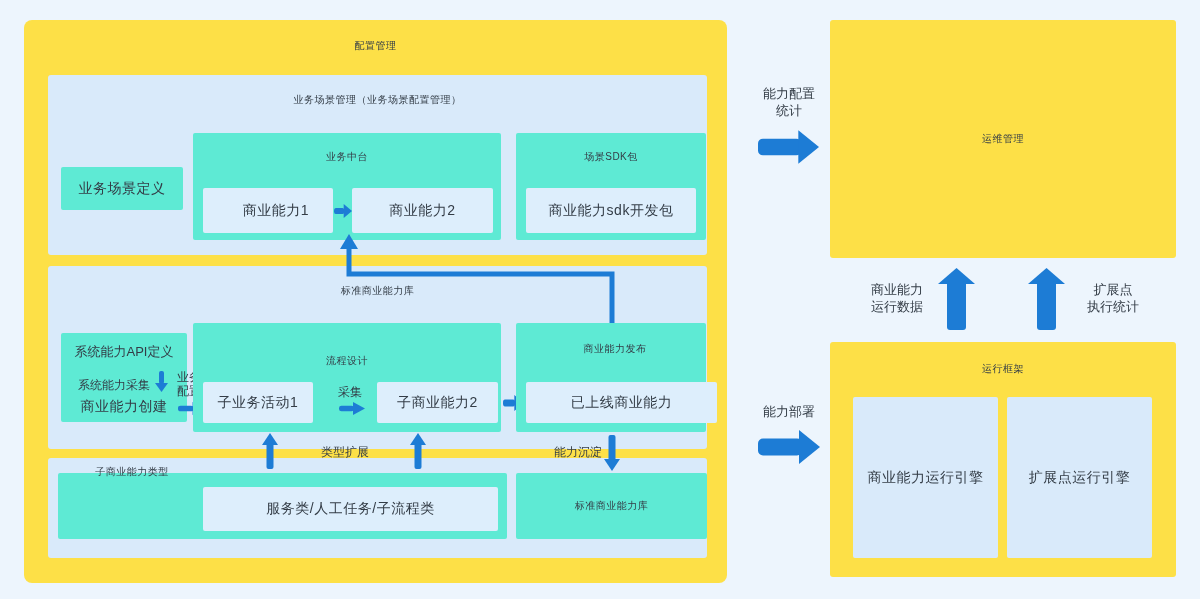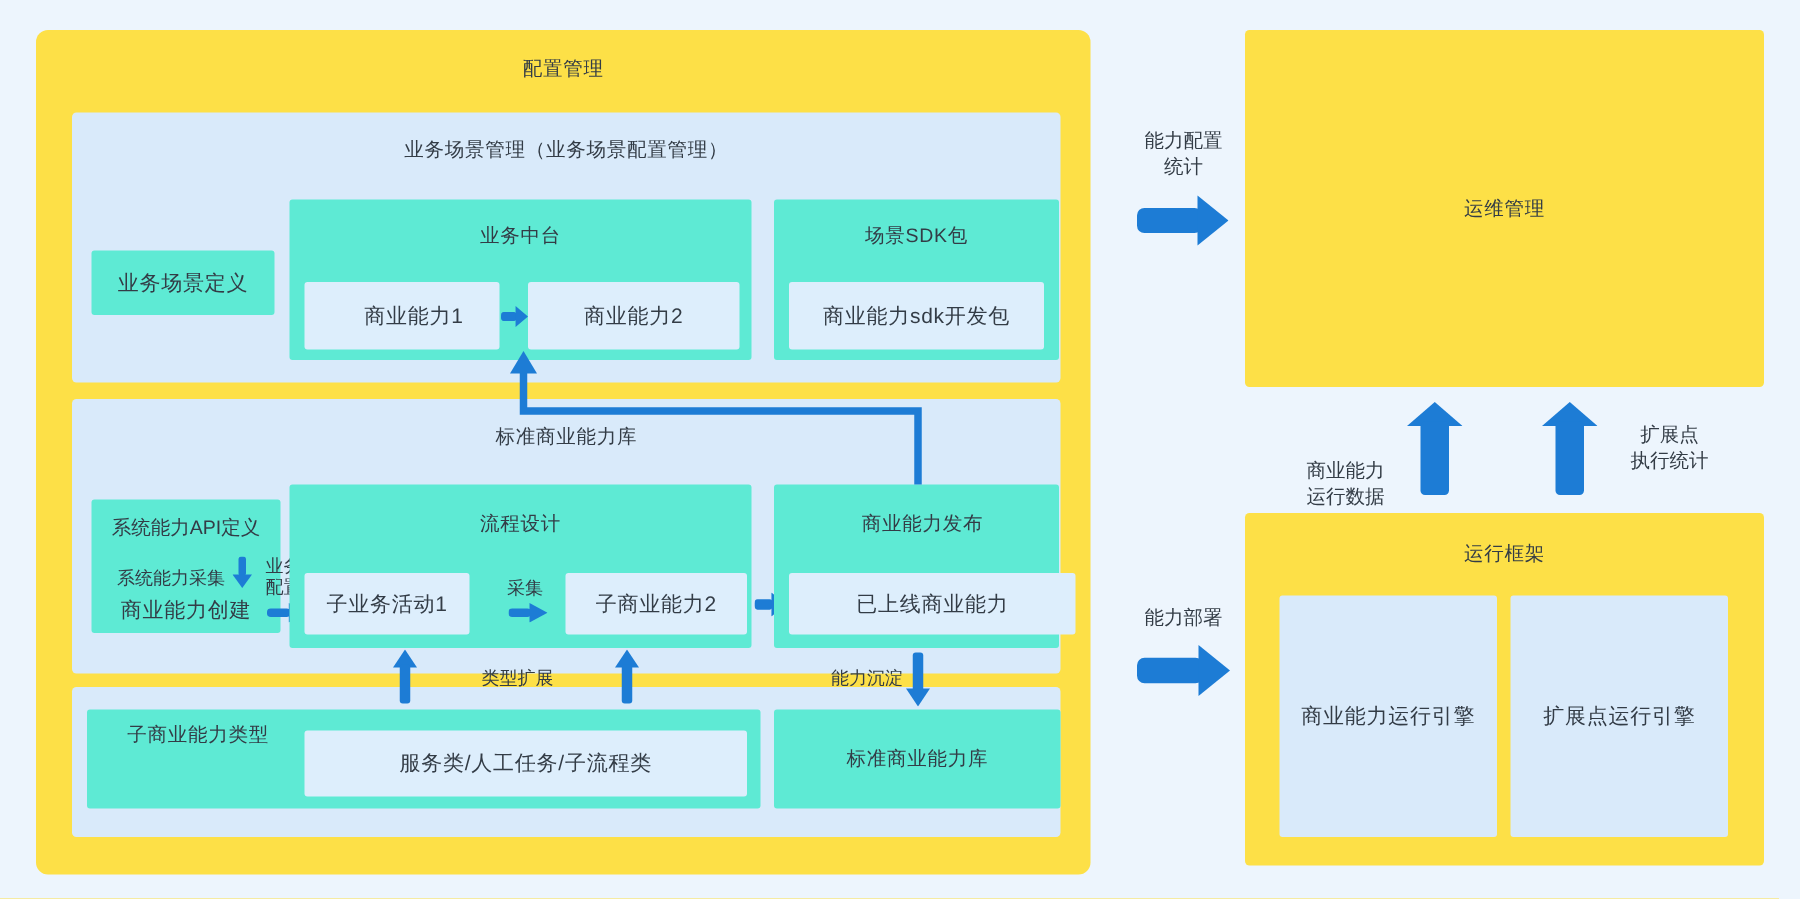--- a/index.html
+++ b/index.html
@@ -9,21 +9,21 @@
     font-family:"Liberation Sans","DejaVu Sans",sans-serif;
     color:#333c46;
   }
   .abs{position:absolute;box-sizing:border-box;}
   .panel{background:#fde047;border-radius:8px;}
   .sec{background:#d9eafa;border-radius:3px;}
   .wbox{background:#5eead4;border-radius:2px;}
   .ibox{background:#ddeefc;border-radius:2px;}
   .lbox{background:#d9eafa;border-radius:2px;}
   .ctr{display:flex;align-items:center;justify-content:center;text-align:center;}
-  .t15{font-size:13px;letter-spacing:0.5px;}
+  .t15{font-size:10px;letter-spacing:0.5px;}
   .t14{font-size:14px;letter-spacing:0.5px;}
   .t13{font-size:13px;}
   .t12{font-size:12px;}
   .ml{white-space:pre-line;line-height:17px;}
   .ml12{white-space:pre-line;line-height:14px;}
   svg{display:block;}
   .blue{fill:#1d7cd5;}
 </style>
 </head>
 <body>
@@ -65,21 +65,21 @@
 <div class="abs t14 ctr" style="left:63px;top:399px;width:122px;height:16px;">商业能力创建</div>
 
 <div class="abs t12 ml12" style="left:177px;top:370px;width:28px;height:28px;">业务
 配置</div>
 <svg class="abs" style="left:178px;top:402px;" width="27" height="13" viewBox="0 0 26 14" preserveAspectRatio="none">
   <rect class="blue" x="0" y="4" width="15" height="6" rx="2.5"></rect>
     <polygon class="blue" points="14,0 26,7 14,14"></polygon>
 </svg>
 
 <div class="abs wbox" style="left:193px;top:323px;width:308px;height:109px;"></div>
-<div class="abs t15 ctr" style="left:193px;top:340px;width:308px;height:18px;">流程设计</div>
+<div class="abs t15 ctr" style="left:193px;top:352px;width:308px;height:18px;">流程设计</div>
 <div class="abs ibox ctr t14" style="left:203px;top:382px;width:110px;height:41px;text-align:center;">子业务活动1</div>
 <div class="abs t12 ctr" style="left:332px;top:386px;width:36px;height:13px;">采集</div>
 <svg class="abs" style="left:339px;top:402px;" width="26" height="13" viewBox="0 0 26 14" preserveAspectRatio="none">
   <rect class="blue" x="0" y="4" width="15" height="6" rx="2.5"></rect>
     <polygon class="blue" points="14,0 26,7 14,14"></polygon>
 </svg>
 <div class="abs ibox ctr t14" style="left:377px;top:382px;width:121px;height:41px;">子商业能力2</div>
 
 <svg class="abs" style="left:503px;top:395px;" width="21" height="16" viewBox="0 0 26 14" preserveAspectRatio="none">
   <rect class="blue" x="0" y="4" width="15" height="6" rx="2.5"></rect>
@@ -106,35 +106,35 @@
   <polygon class="blue" points="8,0 16,12 0,12"></polygon>
     <rect class="blue" x="4.5" y="10" width="7" height="26" rx="2"></rect>
 </svg>
 <div class="abs t12 ctr" style="left:548px;top:445px;width:60px;height:14px;">能力沉淀</div>
 <svg class="abs" style="left:604px;top:433px;" width="16" height="38" viewBox="0 0 16 38">
   <rect class="blue" x="4.5" y="2" width="7" height="26" rx="2"></rect>
     <polygon class="blue" points="8,38 0,26 16,26"></polygon>
 </svg>
 
 <div class="abs wbox" style="left:58px;top:473px;width:449px;height:66px;"></div>
-<div class="abs t15 ctr" style="left:68px;top:465px;width:128px;height:49px;">子商业能力类型</div>
+<div class="abs t15 ctr" style="left:68px;top:447px;width:128px;height:49px;">子商业能力类型</div>
 <div class="abs ibox ctr t14" style="left:203px;top:487px;width:295px;height:44px;">服务类/人工任务/子流程类</div>
 
 <div class="abs wbox ctr t15" style="left:516px;top:473px;width:191px;height:66px;">标准商业能力库</div>
 
 <div class="abs t13 ml ctr" style="left:752px;top:84px;width:74px;height:36px;">能力配置
 统计</div>
 <svg class="abs" style="left:758px;top:130px;" width="61" height="34" viewBox="0 0 62 34">
   <rect class="blue" x="0" y="8.5" width="44" height="17" rx="5"></rect>
     <polygon class="blue" points="41,0 62,17 41,34"></polygon>
 </svg>
 
 <div class="abs panel ctr t15" style="left:830px;top:20px;width:346px;height:238px;border-radius:3px;">运维管理</div>
 
-<div class="abs t13 ml ctr" style="left:860px;top:280px;width:74px;height:36px;margin-top:24px;">商业能力
+<div class="abs t13 ml ctr" style="left:860px;top:280px;width:74px;height:36px;">商业能力
 运行数据</div>
 <svg class="abs" style="left:938px;top:268px;" width="37" height="62" viewBox="0 0 37 62">
   <polygon class="blue" points="18.5,0 37,16 0,16"></polygon>
     <rect class="blue" x="9" y="13" width="19" height="49" rx="3"></rect>
 </svg>
 <svg class="abs" style="left:1028px;top:268px;" width="37" height="62" viewBox="0 0 37 62">
   <polygon class="blue" points="18.5,0 37,16 0,16"></polygon>
     <rect class="blue" x="9" y="13" width="19" height="49" rx="3"></rect>
 </svg>
 <div class="abs t13 ml ctr" style="left:1076px;top:280px;width:74px;height:36px;">扩展点

